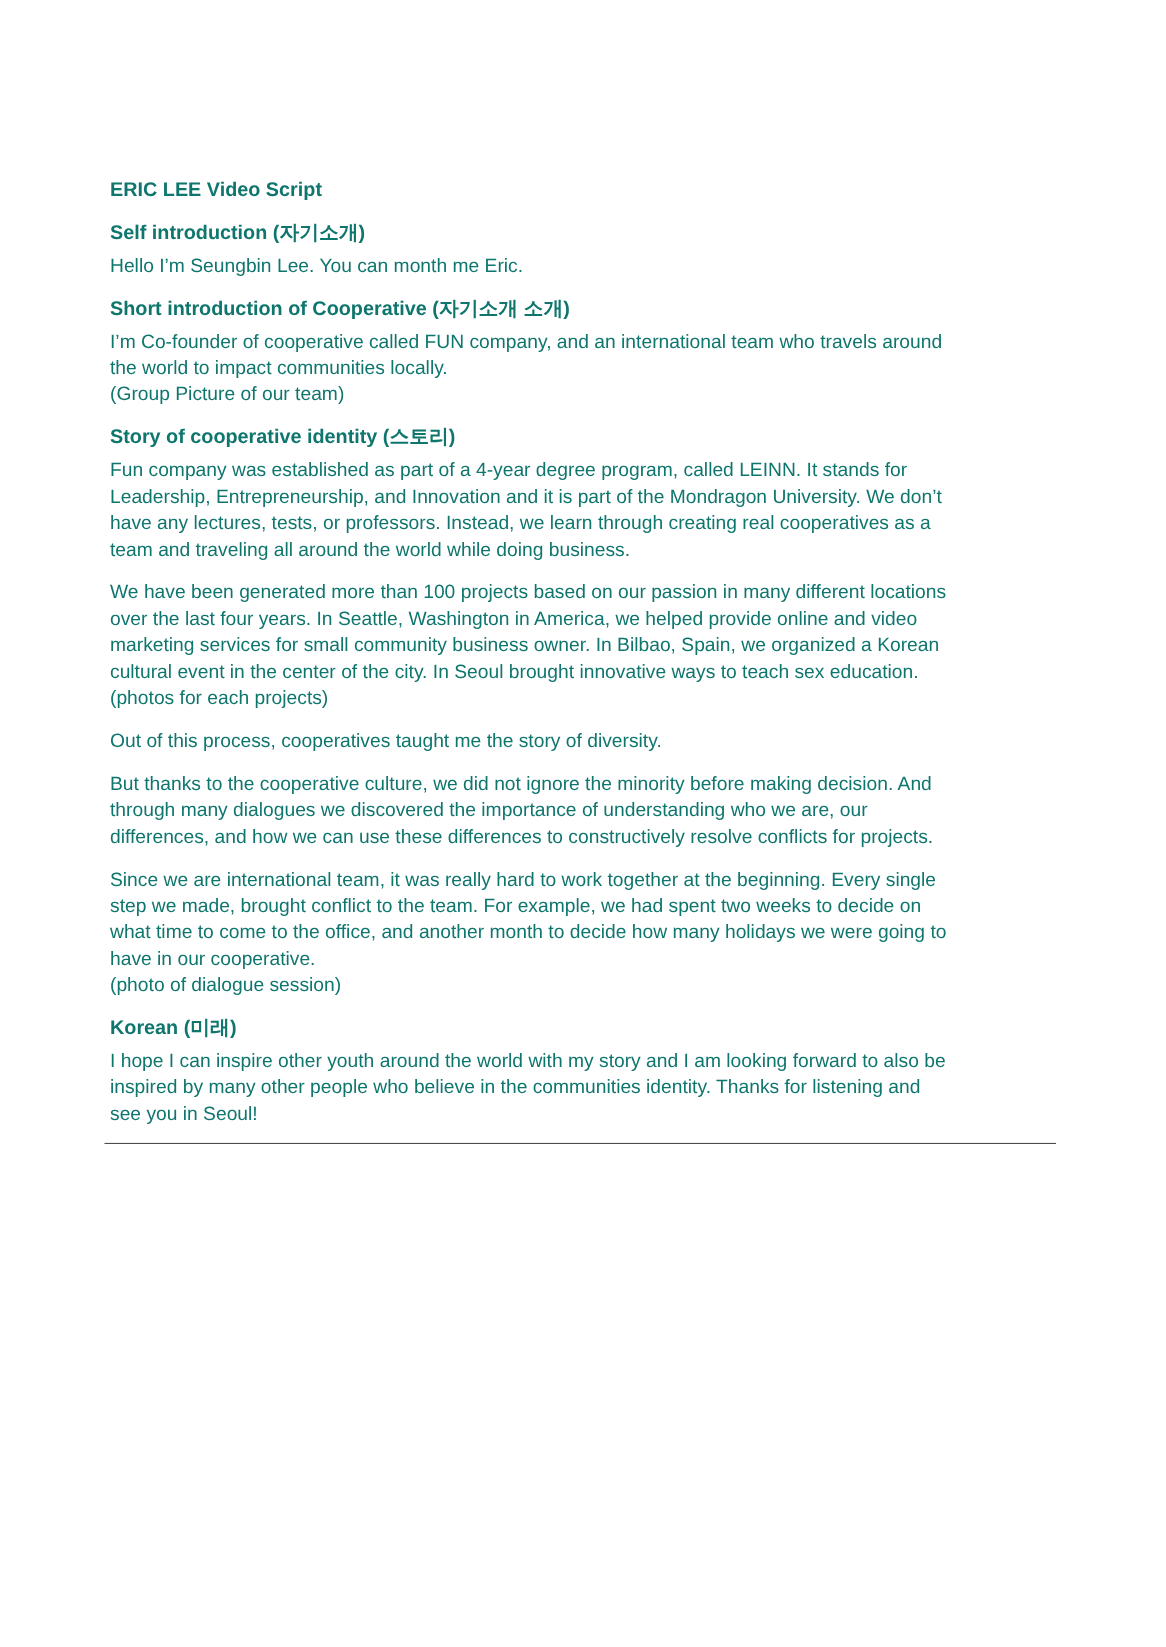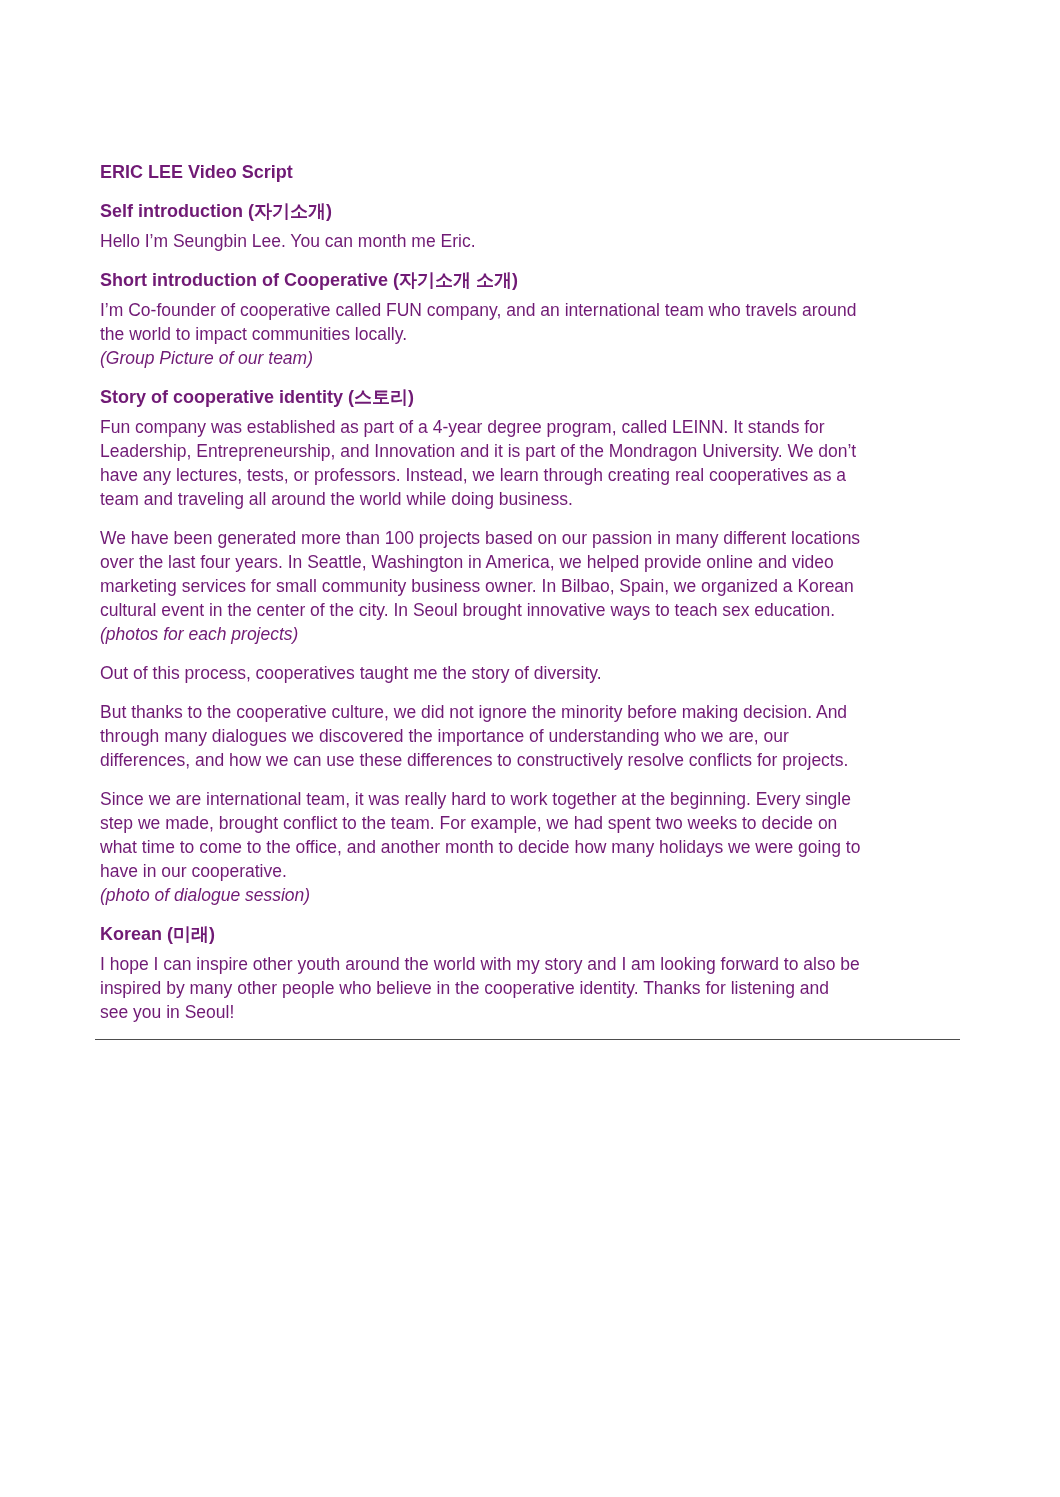--- a/index.html
+++ b/index.html
@@ -7,21 +7,21 @@
     padding: 0;
     background: #ffffff;
   }
   .page {
     position: relative;
     width: 960px;
     height: 1497px;
     background: #ffffff;
     overflow: hidden;
     font-family: "Liberation Sans", "DejaVu Sans", sans-serif;
-    color: #701a75;
+    color: #0f766e;
   }
   .content {
     box-sizing: border-box;
     padding: 160px 98px 0 100px;
     width: 100%;
   }
   .doc-title {
     font-size: 18px;
     line-height: 24px;
     font-weight: bold;
@@ -37,21 +37,20 @@
     margin: 0 0 15px 0;
   }
   .body-text {
     font-size: 17.5px;
     line-height: 24px;
     margin: 0;
   }
   .note-text {
     font-size: 17.5px;
     line-height: 24px;
-    font-style: italic;
     margin: 0;
   }
   .divider {
     border: none;
     border-top: 1px solid #4d4d4d;
     height: 0;
     width: 866px;
     margin: 0 0 0 -5px;
   }
 </style>
@@ -95,20 +94,20 @@
       </div>
       <div class="group">
         <p class="body-text">Since we are international team, it was really hard to work together at the beginning. Every single step we made, brought conflict to the team. For example, we had spent two weeks to decide on what time to come to the office, and another month to decide how many holidays we were going to have in our cooperative.</p>
         <p class="note-text">(photo of dialogue session)</p>
       </div>
     </div>
 
     <div>
       <h2 class="section-heading">Korean (미래)</h2>
       <div class="group">
-        <p class="body-text">I hope I can inspire other youth around the world with my story and I am looking forward to also be inspired by many other people who believe in the cooperative identity. Thanks for listening and see you in Seoul!</p>
+        <p class="body-text">I hope I can inspire other youth around the world with my story and I am looking forward to also be inspired by many other people who believe in the communities identity. Thanks for listening and see you in Seoul!</p>
       </div>
     </div>
 
     <hr class="divider">
 
   </div>
 </div>
 
 </body></html>

